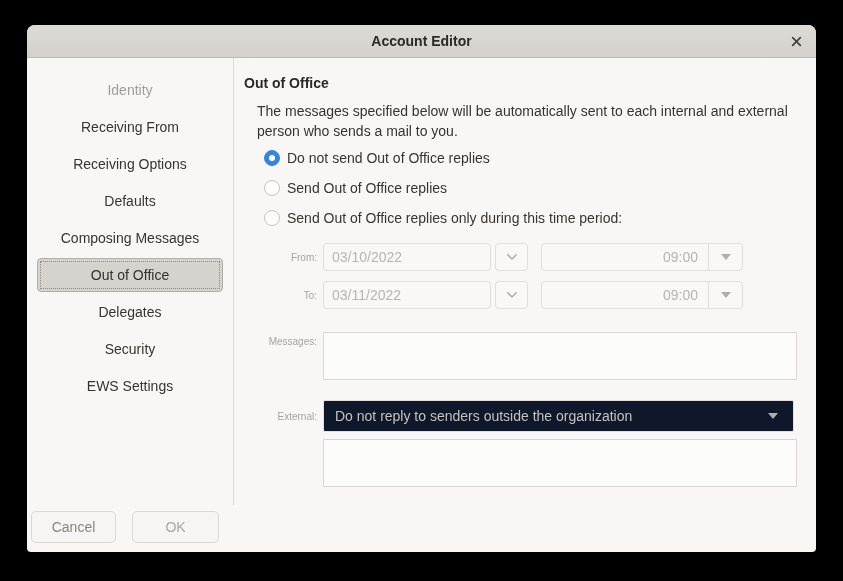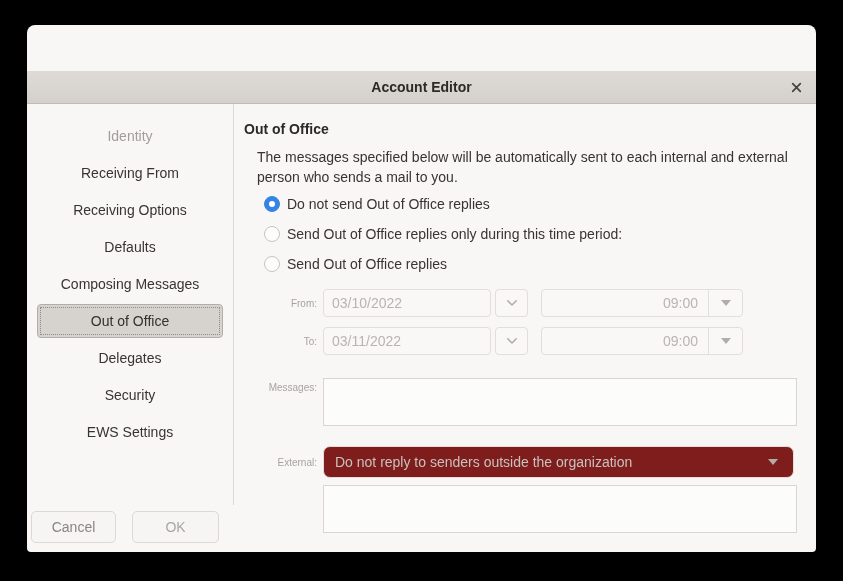--- a/index.html
+++ b/index.html
@@ -17,21 +17,20 @@
     display:flex; flex-direction:column; overflow:hidden;
   }
 
   
   .titlebar {
     flex:none; height:33px;
     background:linear-gradient(#dedad5,#d4d0cb);
     border-bottom:1px solid #c0bbb6;
     display:flex; align-items:center; justify-content:center;
     position:relative;
-    margin-top:46px;
   }
   .title { font-size:14px; font-weight:bold; color:#2d2a26; }
   .close-btn {
     position:absolute; right:7px; top:0; width:26px; height:32px;
     display:flex; align-items:center; justify-content:center; cursor:default;
   }
 
   
   .body-row { flex:1; min-height:0; display:flex; }
 
@@ -102,22 +101,22 @@
     border-left:5px solid transparent; border-right:5px solid transparent;
     border-top:6px solid #b1ada8;
   }
 
   .msg-textarea {
     width:474px; height:48px; resize:none;
     background:#fcfcfb; border:1px solid #d9d5d0; border-radius:0;
     font-family:inherit; font-size:14px; color:#39342f; padding:4px 6px; outline:none;
   }
   .external-combo {
-    width:471px; height:32px; border:1px solid #e2ded9; border-radius:7px;
-    background:#7f1d1d; display:flex; align-items:center;
+    width:471px; height:32px; border:1px solid #e2ded9; border-radius:2px;
+    background:#0f172a; display:flex; align-items:center;
   }
   .external-value { flex:1; padding-left:11px; color:#c6c2bd;
                     white-space:nowrap; overflow:hidden; }
   .external-combo .tri { margin-right:15px; }
 
   
   .action-bar {
     flex:none; height:47px; display:flex; justify-content:flex-start;
     padding:6px 6px 0 4px; gap:16px;
   }
@@ -162,25 +161,25 @@
         <h1 class="heading">Out of Office</h1>
         <p class="desc">The messages specified below will be automatically sent to each internal and external person who sends a mail to you.</p>
 
         <div class="radio-group">
           <div class="radio-row">
             <span class="radio checked"></span>
             <span>Do not send Out of Office replies</span>
           </div>
           <div class="radio-row">
             <span class="radio"></span>
-            <span>Send Out of Office replies only during this time period:</span>
+            <span>Send Out of Office replies</span>
           </div>
           <div class="radio-row">
             <span class="radio"></span>
-            <span>Send Out of Office replies</span>
+            <span>Send Out of Office replies only during this time period:</span>
           </div>
         </div>
 
         <div class="form-row row-from">
           <span class="form-label">From:</span>
           <input class="date-entry" readonly="" value="03/10/2022" style="">
           <span class="icon-btn">
             <svg width="12" height="8" viewBox="0 0 12 8">
               <path d="M1.8 1.8 L6 6 L10.2 1.8" fill="none" stroke="#b2aea9" stroke-width="1.6" stroke-linecap="round" stroke-linejoin="round"></path>
             </svg>

